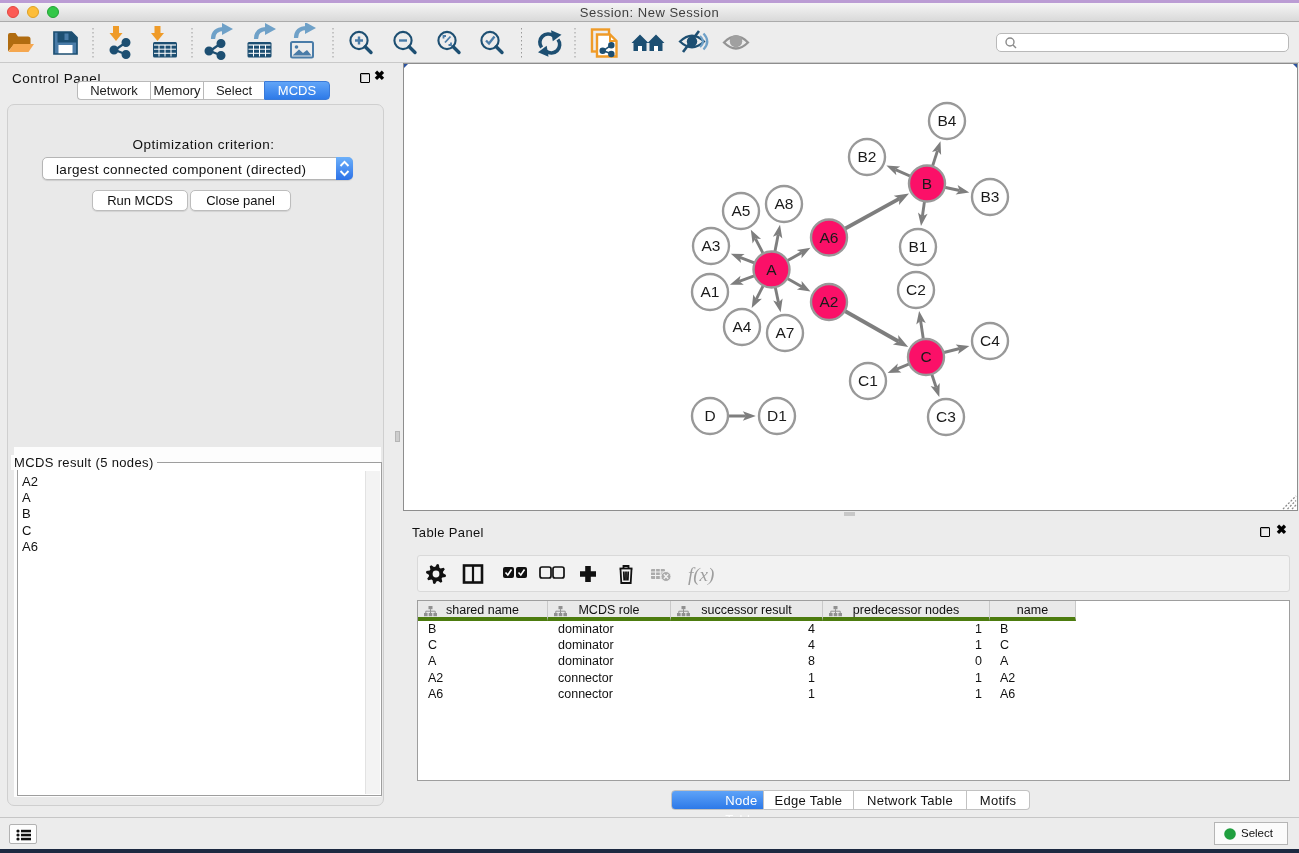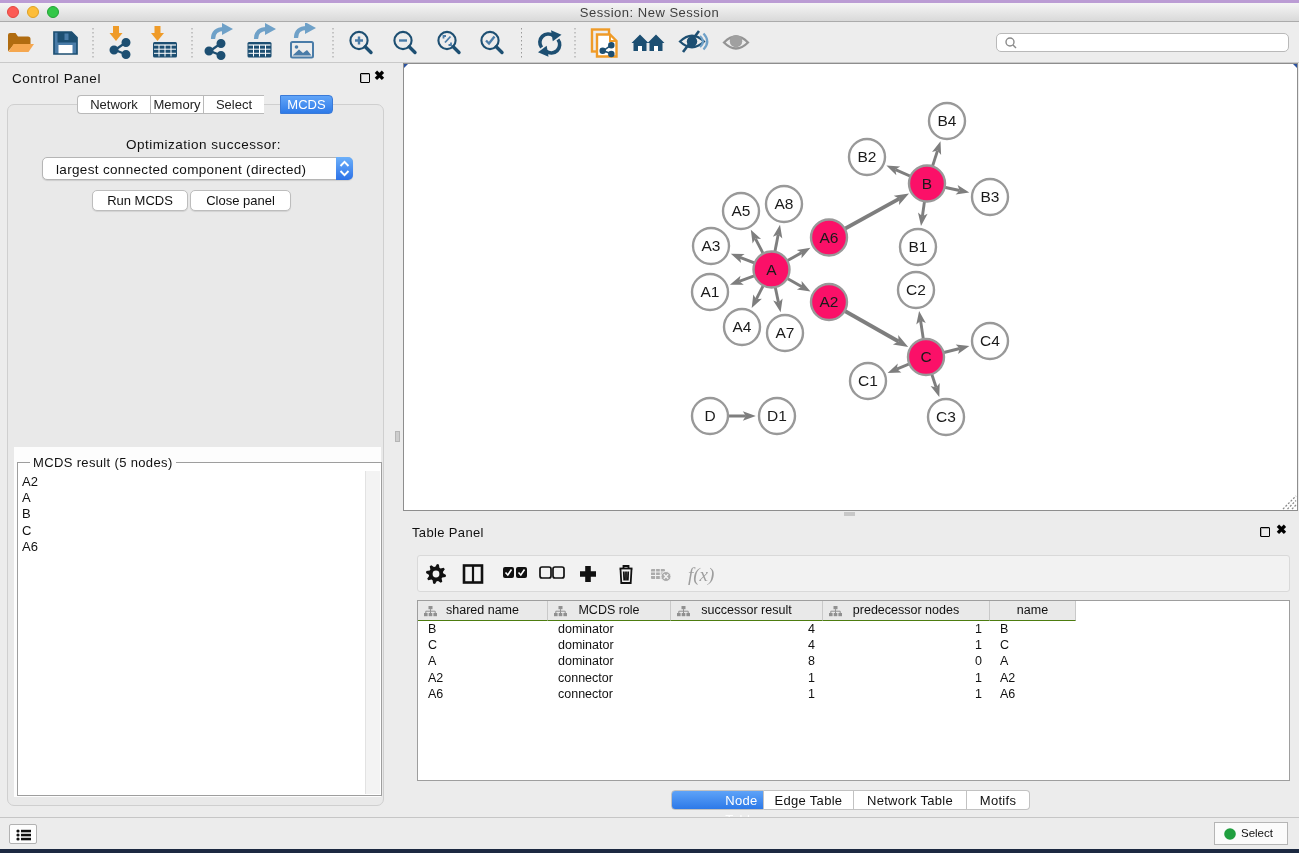--- a/index.html
+++ b/index.html
@@ -13,49 +13,49 @@
 #titlebar .title { width:100%; text-align:center; font-size:13px; letter-spacing:0.5px; color:#3e3e3e; line-height:19px; }
 .tl { border-radius:50%; width:12px; height:12px; top:3px; }
 
 #toolbar { left:0; top:23px; width:1299px; height:40px; background:#ededed; border-bottom:1px solid #c9c9c9; }
 #searchbox { left:996px; top:33px; width:293px; height:19px; background:#fff;
   border:1px solid #b9b9b9; border-radius:5px; }
 
 #cp-title { left:12px; top:71px; font-size:13.5px; letter-spacing:0.55px; color:#111; }
 #cp-pane { left:7px; top:104px; width:377px; height:702px; background:#e9e9e9;
   border:1px solid #cfcfcf; border-radius:7px; }
-.tab { top:95px; height:19px; border:1px solid #b9b9b9; border-right:none; background:#fff;
+.tab { top:81px; height:19px; border:1px solid #b9b9b9; border-right:none; background:#fff;
   font-size:13px; color:#222; text-align:center; line-height:18px; }
 .tabsel { background:linear-gradient(#61a5f8,#2e7ae8); color:#fff; border-color:#3a7ad8; }
 #opt-label { left:15px; top:137px; width:377px; text-align:center; font-size:13.5px; letter-spacing:0.5px; color:#111; }
 #combo { left:42px; top:157px; width:311px; height:23px; background:#fff;
   border:1px solid #b5b5b5; border-radius:5px; box-shadow:0 1px 1px rgba(0,0,0,.12); }
 #combo .ctext { left:13px; top:3.5px; font-size:13.5px; letter-spacing:0.33px; color:#111; }
 #combo .stepper { position:absolute; right:-1px; top:-1px; width:17px; height:23px;
   background:linear-gradient(#6cb0fa,#2d72e8); border-radius:0 5px 5px 0; }
 .btn { top:190px; height:21px; background:#fff; border:1px solid #bdbdbd; border-radius:5px;
   font-size:13px; color:#111; text-align:center; line-height:19px;
   box-shadow:0 1px 1px rgba(0,0,0,.10); }
 #groupbox { left:17px; top:462px; width:365px; height:334px; background:#fff; border:1px solid #9e9e9e; }
-#grouplabel { left:30px; top:455px; background:#fdfdfd; padding:0 3px; font-size:13px; letter-spacing:0.35px; color:#111; }
+#grouplabel { left:11px; top:455px; background:#fdfdfd; padding:0 3px; font-size:13px; letter-spacing:0.35px; color:#111; }
 #gscroll { right:1px; top:8px; bottom:1px; width:15px; background:#f3f3f3; border-left:1px solid #e2e2e2; }
 .mlist { left:4px; top:11px; font-size:13px; color:#111; line-height:16.2px; }
 
 #netwin { left:403px; top:63px; width:895px; height:448px; background:#fff;
   border:1px solid #8e8e8e; }
 #nettitle { left:0; top:0; width:100%; height:21px;
   background:linear-gradient(#f4f4f4,#d8d8d8); border-bottom:1px solid #b2b2b2; }
 #nettitle .title { width:100%; text-align:center; font-size:13.5px; letter-spacing:0.45px; color:#3a3a3a; line-height:20px; }
 .tl2 { border-radius:50%; width:10px; height:10px; top:6px; }
 
 #tp-title { left:412px; top:525px; font-size:13px; letter-spacing:0.35px; color:#111; }
 #tp-toolbar { left:417px; top:555px; width:873px; height:37px; background:#f2f2f2;
   border:1px solid #d9d9d9; border-radius:3px; }
 #tablebox { left:417px; top:600px; width:873px; height:181px; background:#fff; border:1px solid #9e9e9e; }
-.hcell { top:0; height:20px; background:#e9e9e9; border-right:1px solid #c9c9c9; border-bottom:1px solid #4d7c0f;
+.hcell { top:0; height:20px; background:#e9e9e9; border-right:1px solid #c9c9c9; border-bottom:4px solid #4d7c0f;
   font-size:12.5px; color:#111; text-align:center; line-height:19px; }
 .trow { font-size:12.5px; color:#111; height:16.2px; }
 .btab { top:790px; height:20px; background:#fff; border:1px solid #c2c2c2; border-left:none;
   font-size:13px; letter-spacing:0.3px; color:#111; text-align:center; line-height:19px; }
 .btabsel { background:linear-gradient(#5ea3f8,#2d79e8); color:#fff; }
 
 #statusbar { left:0; top:817px; width:1299px; height:32px; background:#ececec; border-top:1px solid #c6c6c6; }
 #listbtn { left:9px; top:824px; width:28px; height:20px; background:#fdfdfd; border:1px solid #b2b2b2; border-radius:2px; }
 #membtn { left:1214px; top:822px; width:74px; height:23px; background:#fbfbfb; border:1px solid #b5b5b5;
   font-size:11.5px; color:#111; }
@@ -172,22 +172,22 @@
     </svg>
   </div>
 
 <div id="cp-title" class="abs">Control Panel</div>
 <div class="abs" style="left:360px;top:73px;width:10px;height:10px;border:1.8px solid #000;border-radius:1px;box-shadow:1px 1px 0 #aaa inset;"></div>
 <div class="abs" style="left:374px;top:68px;font-size:13px;font-weight:bold;color:#000;">✖</div>
 <div id="cp-pane" class="abs"></div>
 <div class="tab abs" style="left:77px;width:73px;border-radius:4px 0 0 4px;">Network</div>
 <div class="tab abs" style="left:150px;width:53px;">Memory</div>
 <div class="tab abs" style="left:203px;width:61px;">Select</div>
-<div class="tab tabsel abs" style="left:264px;width:53px;border-right:1px solid #3a7ad8;border-radius:0 4px 4px 0;margin-left:16px;">MCDS</div>
-<div id="opt-label" class="abs">Optimization successor:</div>
+<div class="tab tabsel abs" style="left:264px;width:66px;border-right:1px solid #3a7ad8;border-radius:0 4px 4px 0;">MCDS</div>
+<div id="opt-label" class="abs">Optimization criterion:</div>
 <div id="combo" class="abs">
   <div class="ctext abs">largest connected component (directed)</div>
   <div class="stepper">
       <svg width="17" height="23" style="position:absolute;left:0;top:0;">
         <path d="M4.5 9 L8.5 4.8 L12.5 9" fill="none" stroke="#fff" stroke-width="1.9"></path>
         <path d="M4.5 14 L8.5 18.2 L12.5 14" fill="none" stroke="#fff" stroke-width="1.9"></path>
       </svg>
     </div>
 </div>
 <div class="btn abs" style="left:92px;width:96px;">Run MCDS</div>

